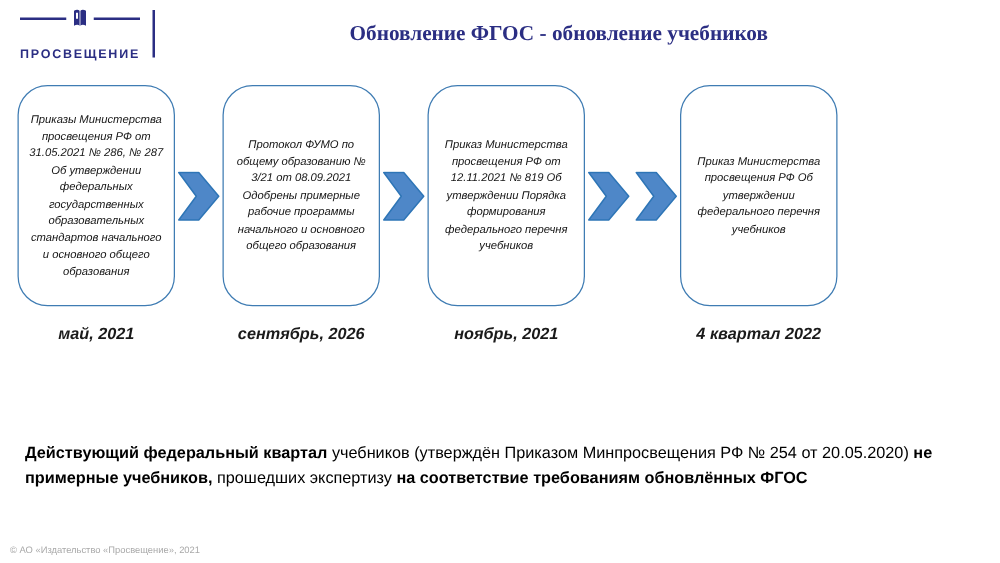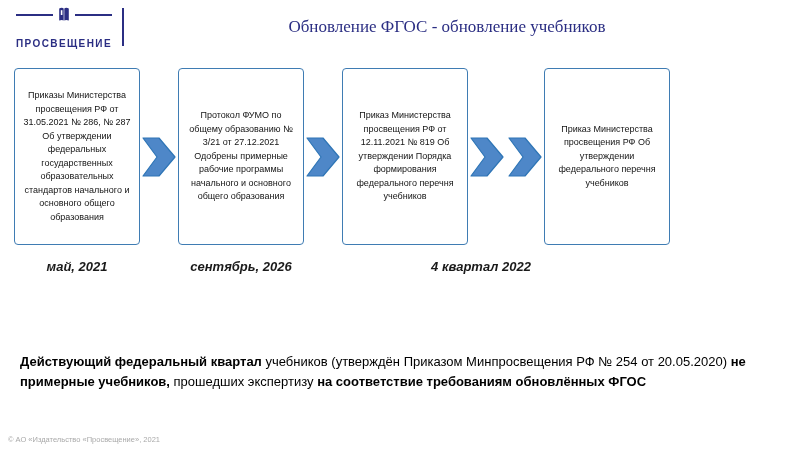--- a/index.html
+++ b/index.html
@@ -9,27 +9,27 @@
   }
   
   .header{position:absolute;top:0;left:0;right:0;height:54px;display:flex;align-items:center;}
   .logo{width:96px;margin-left:16px;display:flex;flex-direction:column;}
   .logo-row{display:flex;align-items:center;gap:3px;}
   .logo-line{flex:1;height:2px;background:#2b2e83;}
   .logo-book{width:16px;height:18px;flex:none;}
   .logo-text{font-size:10px;font-weight:bold;letter-spacing:1.4px;color:#2b2e83;text-align:center;margin-top:14px;white-space:nowrap;}
   .header-divider{width:2px;height:38px;background:#2b2e83;margin-left:10px;}
   .title-wrap{flex:1;text-align:center;padding-right:30px;}
-  .page-title{font-family:"Liberation Serif",serif;font-weight:normal;font-size:17px;color:#2b2e83;}
+  .page-title{font-family:"Liberation Serif",serif;font-weight:bold;font-size:17px;color:#2b2e83;}
   
   .flow{position:absolute;top:68px;left:14px;height:177px;display:flex;align-items:stretch;}
   .step-box{
     width:126px;flex:none;box-sizing:border-box;background:#fff;
-    border:1.6px solid #3f7cb3;border-radius:4px;
-    display:flex;align-items:center;justify-content:center;padding:26px 7px;
+    border:1.6px solid #3f7cb3;border-radius:24px;
+    display:flex;align-items:center;justify-content:center;padding:26px 7px;font-style:italic;
   }
   .step-text{font-size:9px;line-height:1.5;text-align:center;color:#141414;}
   .arrow-cell{width:38px;flex:none;display:flex;align-items:center;justify-content:center;}
   
   .dates{position:absolute;top:259px;left:14px;display:flex;font-style:italic;}
   .date-cell{width:126px;flex:none;text-align:center;font-size:13px;font-weight:600;color:#1a1a1a;}
   .date-gap{width:38px;flex:none;}
   
   .note{position:absolute;top:352px;left:20px;width:728px;font-size:13px;line-height:1.55;color:#000;}
   .note .b{font-weight:bold;}
@@ -61,21 +61,21 @@
 <div class="flow">
   <div class="step-box">
     <div class="step-text">Приказы Министерства просвещения РФ от 31.05.2021 № 286, № 287 Об утверждении федеральных государственных образовательных стандартов начального и основного общего образования</div>
   </div>
   <div class="arrow-cell">
     <svg width="34" height="40" viewBox="0 0 34 40">
       <polygon points="1,1 17,1 33,20 17,39 1,39 15,20" fill="#4e87c8" stroke="#2e75b6" stroke-width="1.2" stroke-linejoin="round"></polygon>
     </svg>
   </div>
   <div class="step-box">
-    <div class="step-text">Протокол ФУМО по общему образованию № 3/21 от 27.12.2021 Одобрены примерные рабочие программы начального и основного общего образования</div>
+    <div class="step-text">Протокол ФУМО по общему образованию № 3/21 от 08.09.2021 Одобрены примерные рабочие программы начального и основного общего образования</div>
   </div>
   <div class="arrow-cell">
     <svg width="34" height="40" viewBox="0 0 34 40">
       <polygon points="1,1 17,1 33,20 17,39 1,39 15,20" fill="#4e87c8" stroke="#2e75b6" stroke-width="1.2" stroke-linejoin="round"></polygon>
     </svg>
   </div>
   <div class="step-box">
     <div class="step-text">Приказ Министерства просвещения РФ от 12.11.2021 № 819 Об утверждении Порядка формирования федерального перечня учебников</div>
   </div>
   <div class="arrow-cell">
@@ -91,20 +91,21 @@
   <div class="step-box">
     <div class="step-text">Приказ Министерства просвещения РФ Об утверждении федерального перечня учебников</div>
   </div>
 </div>
 
 <div class="dates">
   <div class="date-cell">май, 2021</div>
   <div class="date-gap"></div>
   <div class="date-cell">сентябрь, 2026</div>
   <div class="date-gap"></div>
+  <div class="date-cell">ноябрь, 2021</div>
   <div class="date-gap"></div>
   <div class="date-gap"></div>
   <div class="date-cell">4 квартал 2022</div>
 </div>
 
 <div class="note"><span class="b">Действующий федеральный квартал</span><span> учебников (утверждён Приказом Минпросвещения РФ № 254 от 20.05.2020) </span><span class="b">не примерные учебников,</span><span> прошедших экспертизу </span><span class="b">на соответствие требованиям обновлённых ФГОС</span></div>
 
 <div class="footer">© АО «Издательство «Просвещение», 2021</div>
 
 </body></html>

